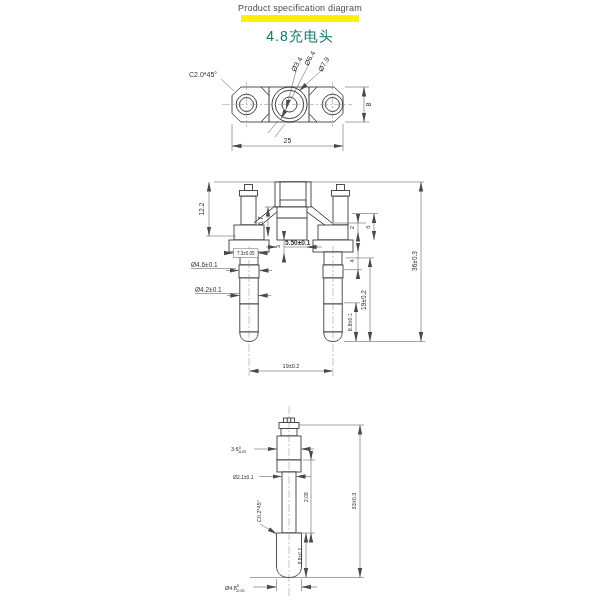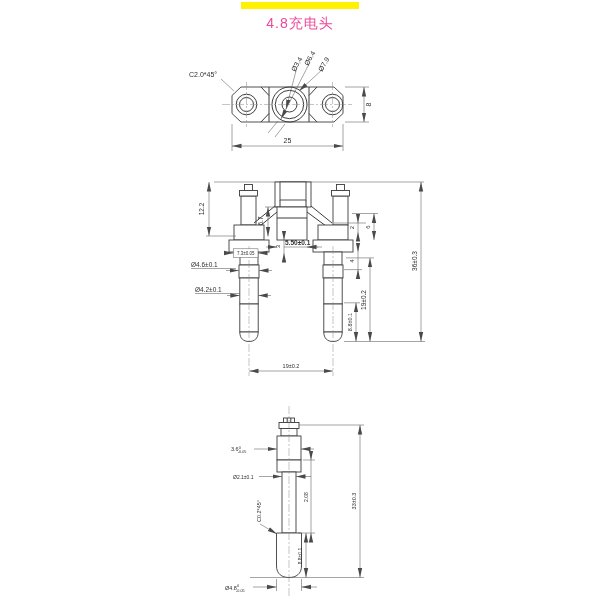--- a/index.html
+++ b/index.html
@@ -1,41 +1,42 @@
 <!DOCTYPE html>
 <html><head>
 <meta charset="utf-8">
 <style>
   html,body{margin:0;padding:0;background:#ffffff;}
   .page{position:relative;width:600px;height:600px;background:#fff;overflow:hidden;
         font-family:"Liberation Sans",sans-serif;}
   .hdr{position:absolute;top:0;left:0;width:600px;text-align:center;}
   .hdr-title{font-size:9px;color:#4a4a4a;letter-spacing:.2px;display:block;margin-top:3px;}
   .hdr-bar{display:block;margin:2px auto 0 auto;}
-  .hdr-sub{display:block;font-size:14px;color:#ec4899;letter-spacing:1px;margin-top:6px;}
+  .hdr-sub{display:block;font-size:14px;color:#0f766e;letter-spacing:1px;margin-top:6px;}
   svg{position:absolute;top:0;left:0;}
   .ol{stroke:#3d3d3d;stroke-width:1;fill:none;}
   .olf{stroke:#3d3d3d;stroke-width:0.9;fill:#ffffff;}
   .thin{stroke:#5a5a5a;stroke-width:0.55;fill:none;}
   .dim{stroke:#5a5a5a;stroke-width:0.55;fill:none;}
   .cl{stroke:#8a8a8a;stroke-width:0.5;fill:none;stroke-dasharray:8 2 2 2;}
   .box{stroke:#5a5a5a;stroke-width:0.5;fill:#ffffff;}
   text{fill:#2f2f2f;font-family:"Liberation Sans",sans-serif;}
   .d7{font-size:7px;} .d65{font-size:6.5px;} .d6{font-size:6px;}
   .d55{font-size:5.5px;} .d5{font-size:5px;} .d45{font-size:4.5px;}
   .bold{font-weight:bold;}
   .tol{font-size:3.8px;}
   .mid{text-anchor:middle;}
 </style>
 </head>
 <body>
 
 <div class="page">
 
   <div class="hdr">
+    <span class="hdr-title">Product specification diagram</span>
     <svg class="hdr-bar" width="118" height="7" style="position:static;">
       <rect x="0" y="0" width="118" height="7" fill="#FFF200"></rect>
     </svg>
     <span class="hdr-sub">4.8充电头</span>
   </div>
 
   <svg width="600" height="600" viewBox="0 0 600 600">
     <defs>
       <marker id="arr" markerWidth="10" markerHeight="7" refX="9.5" refY="3" orient="auto-start-reverse" markerUnits="userSpaceOnUse">
         <path d="M0,0.8 L9.5,3 L0,5.2 Z" fill="#4a4a4a"></path>

